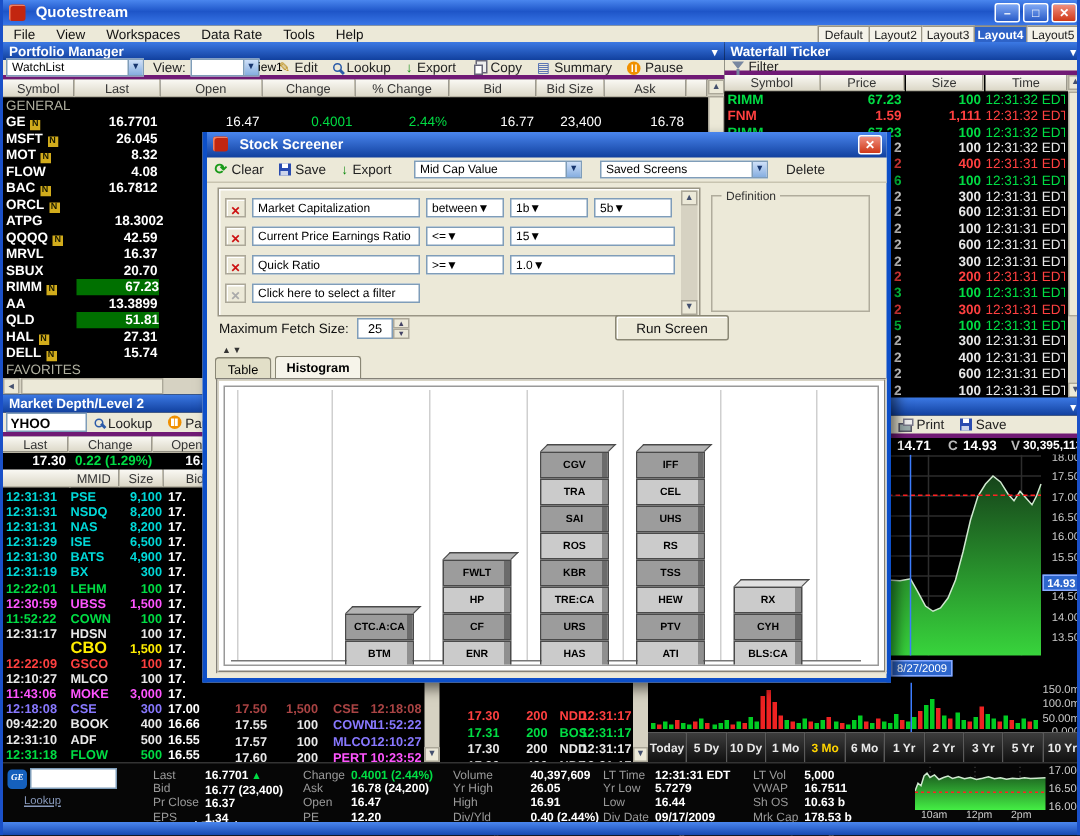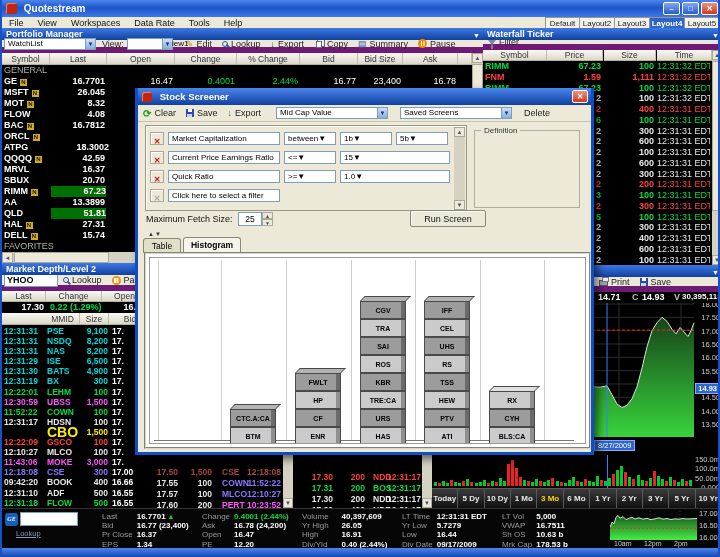--- a/index.html
+++ b/index.html
@@ -27,21 +27,21 @@
   .laytabs { position:absolute; right:2px; top:0; display:flex; }
   .laytab { width:35px; height:12px; font-size:8px; line-height:11px; text-align:center;
     background:#f4f2e8; border:1px solid #9a9686; border-left:none; color:#222; }
   .laytab:first-child { border-left:1px solid #9a9686; }
   .laytab.on { background:#2e63c8; color:#fff; font-weight:bold; }
 
   
   .ptitle { height:12px; background:linear-gradient(180deg,#3c79e4,#11409e);
     color:#fff; font-size:9px; font-weight:bold; line-height:12px; padding-left:4px; }
   .ptitle .tri { position:absolute; right:3px; top:2px; font-size:7px; color:#fff; }
-  .toolbar { background:#ece9d8; border-bottom:6px solid #701a75; display:flex;
+  .toolbar { background:#ece9d8; border-bottom:3px solid #701a75; display:flex;
     align-items:center; font-size:9px; color:#222; }
   .tbtn { display:flex; align-items:center; gap:3px; padding:0 5px; height:12px; white-space:nowrap; }
   .combo { background:#fff; border:1px solid #7f9db9; height:12px; font-size:8px;
     line-height:10px; padding-left:3px; position:relative; color:#000; }
   .combo .dda { position:absolute; right:0; top:0; width:10px; height:100%;
     background:linear-gradient(180deg,#cfe0f8,#86aee0); border-left:1px solid #7f9db9;
     color:#17356e; font-size:6px; text-align:center; line-height:11px; }
   .hcell { display:inline-block; height:12px; font-size:8.5px; line-height:12px; text-align:center;
     color:#333; background:linear-gradient(180deg,#faf9f4,#dcd8c8);
     border-right:1px solid #c0bcac; border-bottom:1px solid #b6b2a2; overflow:hidden; }
@@ -521,21 +521,21 @@
           <span class="cell" style="left: 110px; font-size: 8.5px; color: rgb(255, 255, 255);">17.</span>
         </div>
         <div class="trow" style="height: 10.1px; line-height: 10.1px; font-size: 8.5px; font-weight: bold; color: rgb(232, 232, 232);">
           <span class="cell" style="left: 2px; font-size: 8.5px;">12:31:17</span>
           <span class="cell" style="left: 45px; font-size: 8.5px;">HDSN</span>
           <span class="cell r" style="left: 70px; width: 36px; font-size: 8.5px;">100</span>
           <span class="cell" style="left: 110px; font-size: 8.5px; color: rgb(255, 255, 255);">17.</span>
         </div>
         <div class="trow" style="height: 10.1px; line-height: 10.1px; font-size: 8.5px; font-weight: bold; color: rgb(255, 238, 0);">
           <span class="cell" style="left: 2px; font-size: 8.5px; margin-top: 47px;">12:23:11</span>
-          <span class="cell" style="left: 45px; font-size: 14px;">CBO</span>
+          <span class="cell" style="left: 45px; font-size: 11px;">CBO</span>
           <span class="cell r" style="left: 70px; width: 36px; font-size: 8.5px;">1,500</span>
           <span class="cell" style="left: 110px; font-size: 8.5px; color: rgb(255, 255, 255);">17.</span>
         </div>
         <div class="trow" style="height: 10.1px; line-height: 10.1px; font-size: 8.5px; font-weight: bold; color: rgb(255, 64, 64);">
           <span class="cell" style="left: 2px; font-size: 8.5px;">12:22:09</span>
           <span class="cell" style="left: 45px; font-size: 8.5px;">GSCO</span>
           <span class="cell r" style="left: 70px; width: 36px; font-size: 8.5px;">100</span>
           <span class="cell" style="left: 110px; font-size: 8.5px; color: rgb(255, 255, 255);">17.</span>
         </div>
         <div class="trow" style="height: 10.1px; line-height: 10.1px; font-size: 8.5px; font-weight: bold; color: rgb(232, 232, 232);">
@@ -917,21 +917,21 @@
             <div class="sg-label">Open</div>
             <div class="sg-label">PE</div>
           </div>
           <div>
             <div class="sg-val" style="color: rgb(0, 221, 68);">0.4001 (2.44%)</div>
             <div class="sg-val">16.78 (24,200)</div>
             <div class="sg-val">16.47</div>
             <div class="sg-val">12.20</div>
           </div>
         </div>
-        <div style="flex: 1 1 0%; display: flex; gap: 4px;">
+        <div style="flex: 1 1 0%; display: flex; gap: 16px;">
           <div>
             <div class="sg-label">Volume</div>
             <div class="sg-label">Yr High</div>
             <div class="sg-label">High</div>
             <div class="sg-label">Div/Yld</div>
             <div class="sg-label">Exchange</div>
           </div>
           <div>
             <div class="sg-val">40,397,609</div>
             <div class="sg-val">26.05</div>

